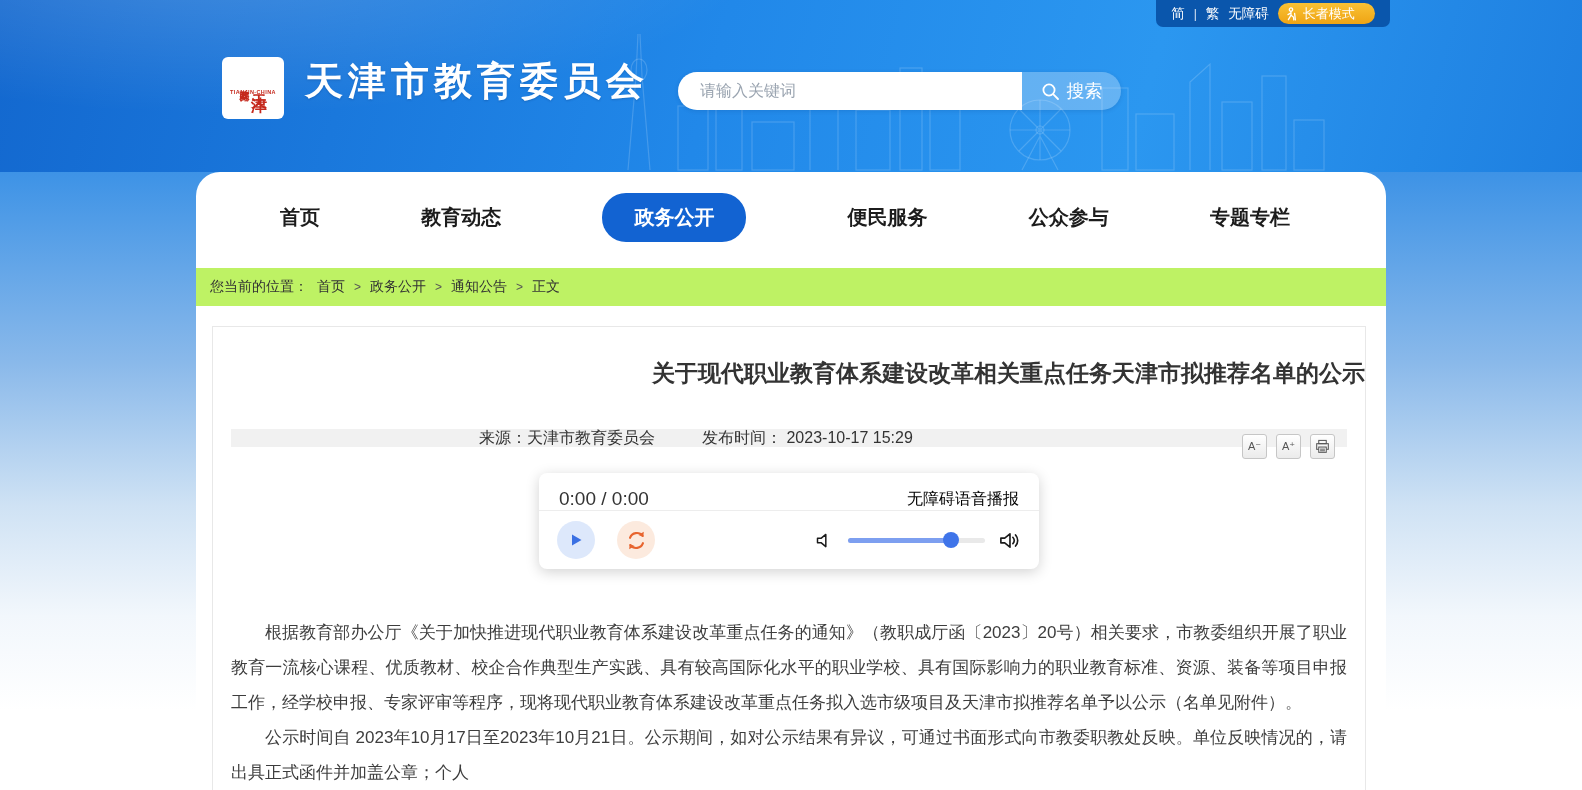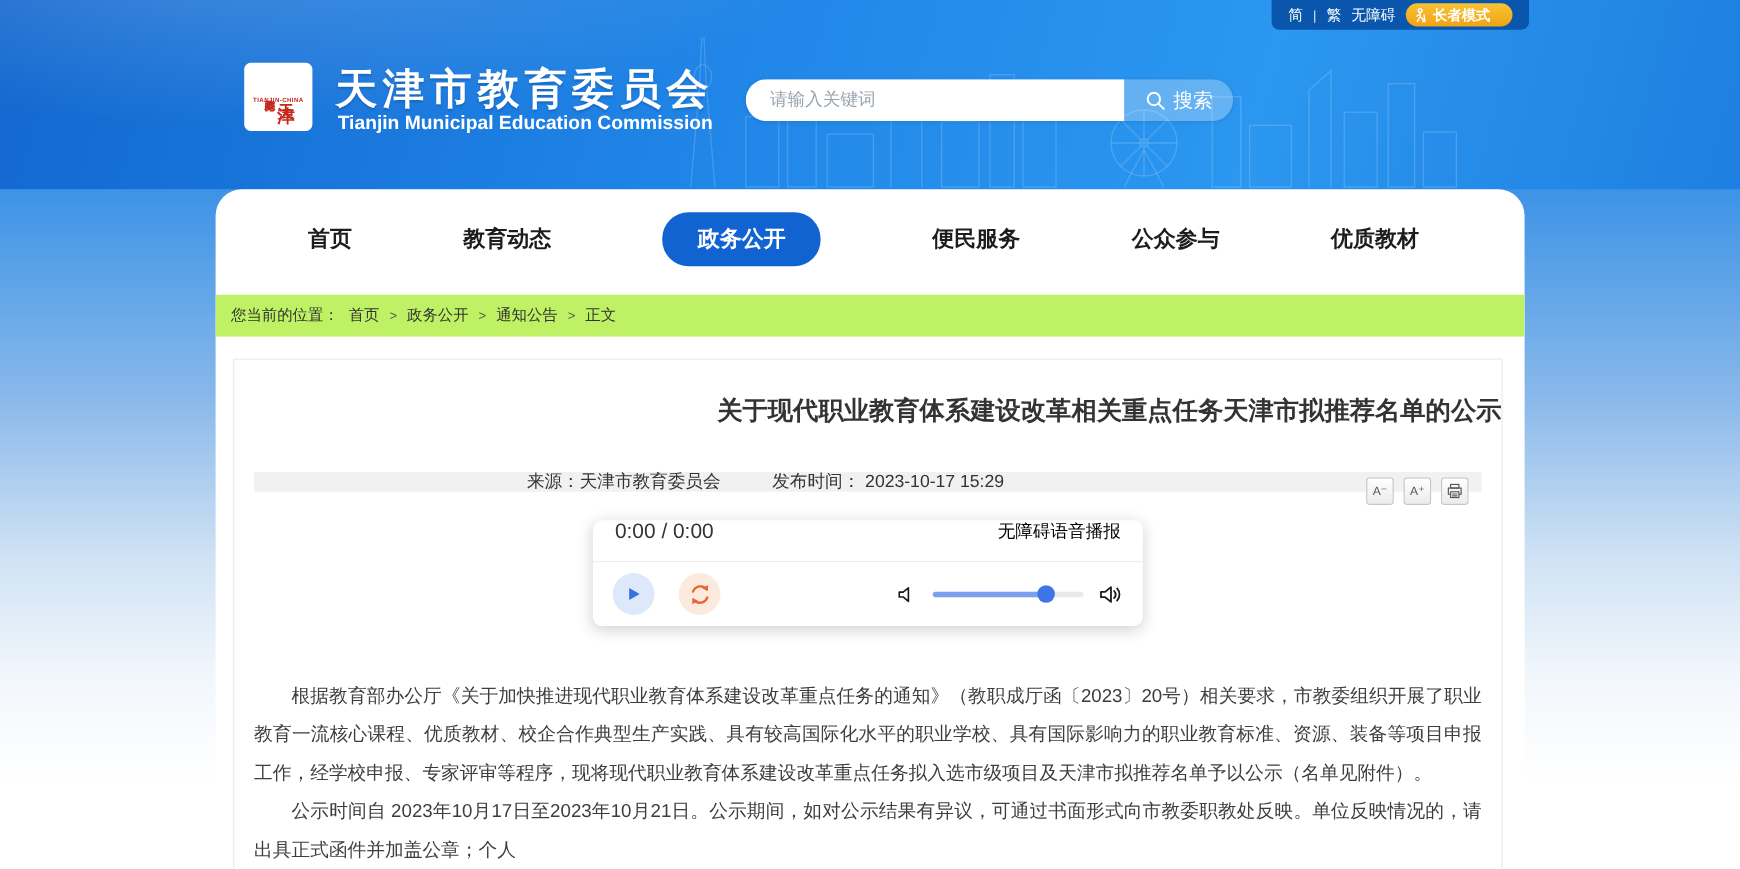--- a/index.html
+++ b/index.html
@@ -15,21 +15,21 @@
   .header-glow { position:absolute; left:0; top:0; width:100%; height:300px;
     background:radial-gradient(900px 280px at 14% -18%, rgba(255,255,255,0.20), transparent 60%); }
   .skyline { position:absolute; left:570px; top:18px; opacity:.55; }
   .topbar { position:absolute; top:0; right:192px; width:234px; height:27px;
     background:#0a56ac; border-radius:0 0 7px 7px; display:flex; align-items:center;
     justify-content:center; gap:9px; color:#fff; font-size:13.5px; }
   .topbar a { color:#fff; text-decoration:none; cursor:pointer; }
   .topbar .sep { opacity:.85; font-size:12px; }
   .elder-pill { display:flex; align-items:center; gap:5px; height:21px; padding:0 20px 0 7px;
     border-radius:11px; background:linear-gradient(180deg,#f9c235,#efa414); color:#fff;
-    font-size:13px; font-weight:bold; cursor:pointer; }
+    font-size:13px; font-weight:normal; cursor:pointer; }
   .logo-box { position:absolute; left:222px; top:57px; width:62px; height:62px; background:#fff;
     border-radius:6px; display:flex; flex-direction:column; align-items:center; justify-content:center;
     cursor:pointer; }
   .seal { display:flex; align-items:center; gap:2px; line-height:1; }
   .seal .col { writing-mode:vertical-rl; text-orientation:upright; color:#c5281c; font-weight:bold; }
   .seal .col-sm { font-size:10px; letter-spacing:1px; }
   .seal .col-lg { font-size:16px; letter-spacing:2px; }
   .seal-caption { margin-top:3px; color:#c5281c; font-size:5.5px; font-weight:bold; letter-spacing:.4px; }
   .site-name { position:absolute; left:305px; top:56px; color:#fff; font-size:38px; font-weight:bold;
     letter-spacing:5px; text-shadow:0 1px 2px rgba(0,40,100,.25); }
@@ -59,21 +59,21 @@
     position:relative; font-size:16px; color:#333; }
   .meta .m-src { margin-left:248px; }
   .meta .m-time { margin-left:47px; }
   .meta-tools { position:absolute; right:12px; top:5px; display:flex; gap:9px; }
   .meta-tools button { width:25px; height:25px; border:1px solid #c6c6c6; border-radius:3px;
     background:linear-gradient(180deg,#fff,#ebebeb); color:#555; font-size:11px; cursor:pointer;
     display:flex; align-items:center; justify-content:center; font-family:inherit; }
   
   .player { width:500px; margin:26px auto 0; background:#fff; border-radius:8px;
     box-shadow:0 3px 14px rgba(0,0,0,0.18); }
-  .player-top { height:38px; display:flex; align-items:flex-start; justify-content:space-between;
+  .player-top { height:38px; display:flex; align-items:flex-end; justify-content:space-between;
     padding:0 20px; border-bottom:1px solid #ededed; }
   .p-time { font-size:19px; color:#333; }
   .p-label { font-size:16px; color:#000000; }
   .player-bottom { height:58px; display:flex; align-items:center; padding:0 18px; }
   .round-btn { width:38px; height:38px; border-radius:50%; border:none; display:flex; align-items:center;
     justify-content:center; cursor:pointer; }
   .play-btn { background:#dde8fb; margin-right:22px; }
   .loop-btn { background:#fceade; }
   .vol-zone { margin-left:auto; display:flex; align-items:center; gap:13px; }
   .vol-track { width:137px; height:5px; background:#e9e9e9; border-radius:3px; position:relative; cursor:pointer; }
@@ -133,42 +133,41 @@
 
   <div class="logo-box">
     <span class="seal">
       <span class="col col-sm">政务网</span>
       <span class="col col-lg">天津</span>
     </span>
     <span class="seal-caption">TIANJIN-CHINA</span>
   </div>
 
   <div class="site-name">天津市教育委员会</div>
-  <div class="site-name-en">Tianjin Municipal Education Commission</div>
 
   <div class="searchbar">
     <input type="text" placeholder="请输入关键词" style="">
     <button class="search-btn">
       <svg width="19" height="19" viewBox="0 0 19 19">
         <circle cx="8" cy="8" r="5.6" fill="none" stroke="#fff" stroke-width="1.8"></circle>
         <line x1="12.4" y1="12.4" x2="17" y2="17" stroke="#fff" stroke-width="1.8" stroke-linecap="round"></line>
       </svg>
       <span>搜索</span>
     </button>
   </div>
 
   <div class="column">
 
     <nav class="nav">
       <a>首页</a>
       <a>教育动态</a>
       <a class="active">政务公开</a>
       <a>便民服务</a>
       <a>公众参与</a>
-      <a>优质教材</a>
+      <a>专题专栏</a>
     </nav>
 
     <div class="breadcrumb">
       <span>您当前的位置：</span>
       <a>首页</a>
       <span class="bc-sep">&gt;</span>
       <a>政务公开</a>
       <span class="bc-sep">&gt;</span>
       <a>通知公告</a>
       <span class="bc-sep">&gt;</span>

